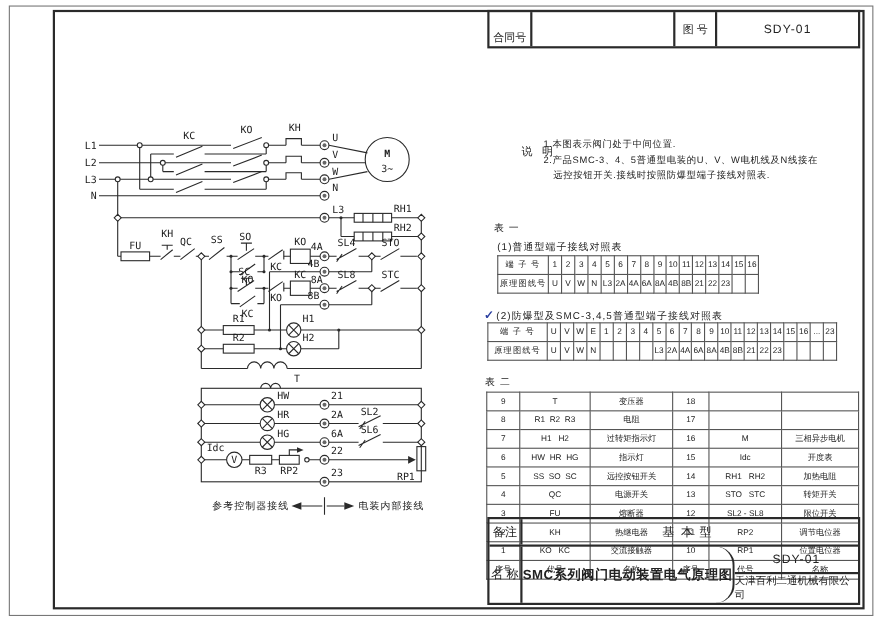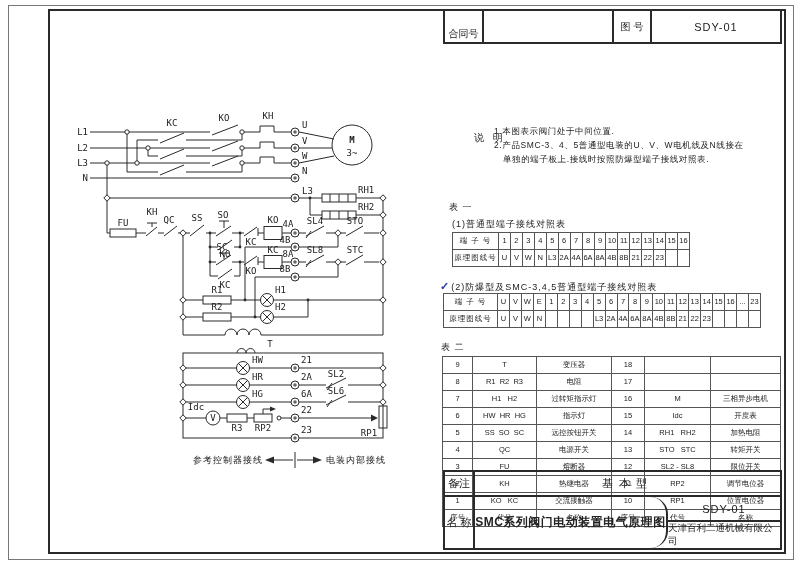--- a/index.html
+++ b/index.html
@@ -59,21 +59,21 @@
 <div class="abs hdr">
   <div class="w1">合同号</div>
   <div class="w2 cell-b"></div>
   <div class="w3 cell-b">图 号</div>
   <div class="w4 cell-b">SDY-01</div>
 </div>
 
 <div class="abs notes-title">说 明</div>
 <div class="abs note n1">1.本图表示阀门处于中间位置.</div>
 <div class="abs note n2">2.产品SMC-3、4、5普通型电装的U、V、W电机线及N线接在</div>
-<div class="abs note n3">单独的端子板上.接线时按照防爆型端子接线对照表.</div>
+<div class="abs note n3">远控按钮开关.接线时按照防爆型端子接线对照表.</div>
 
 <div class="abs cap cap-t1">表 一</div>
 <div class="abs cap cap-t1a">(1)普通型端子接线对照表</div>
 <table class="abs grid t1a">
   <colgroup>
       <col style="width:46px">
     </colgroup>
   <tbody>
     <tr>
       <td class="lab">端 子 号</td>

